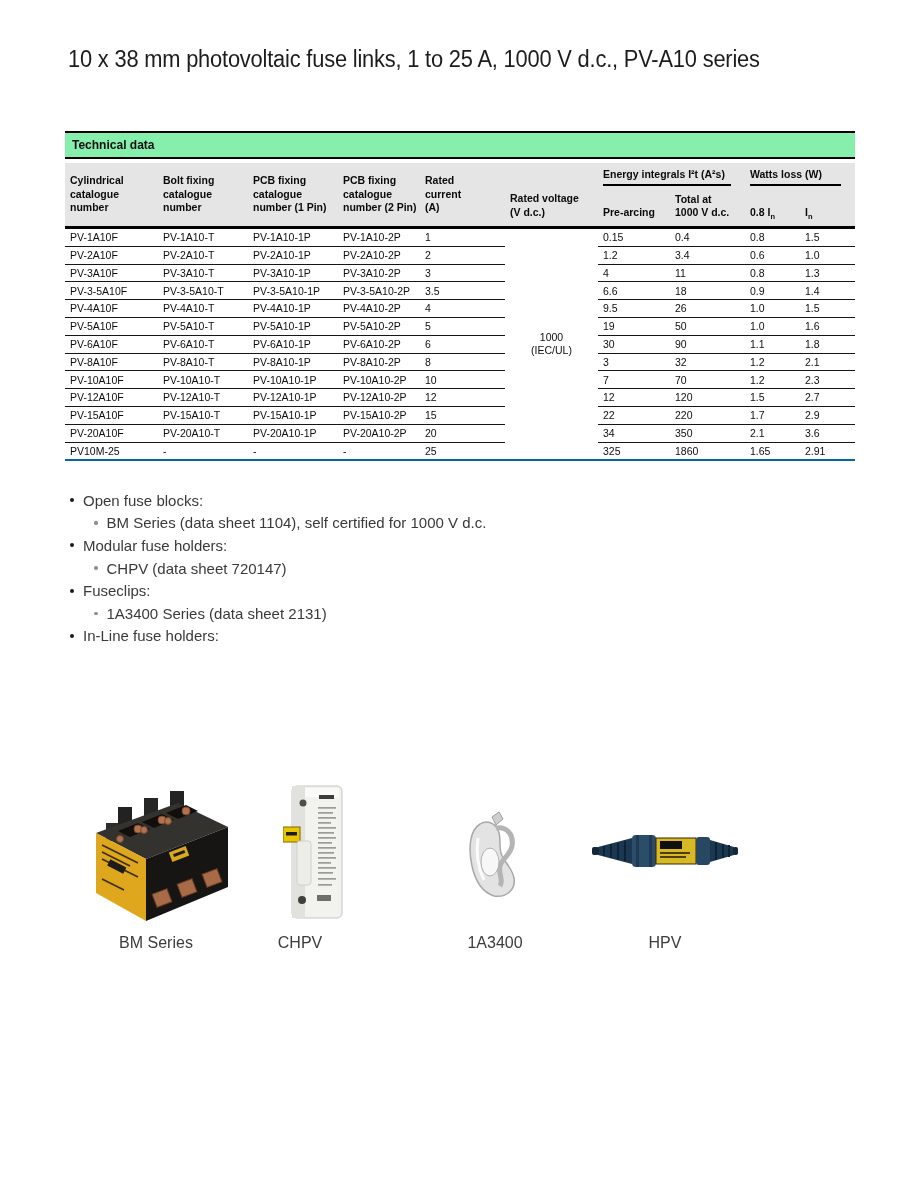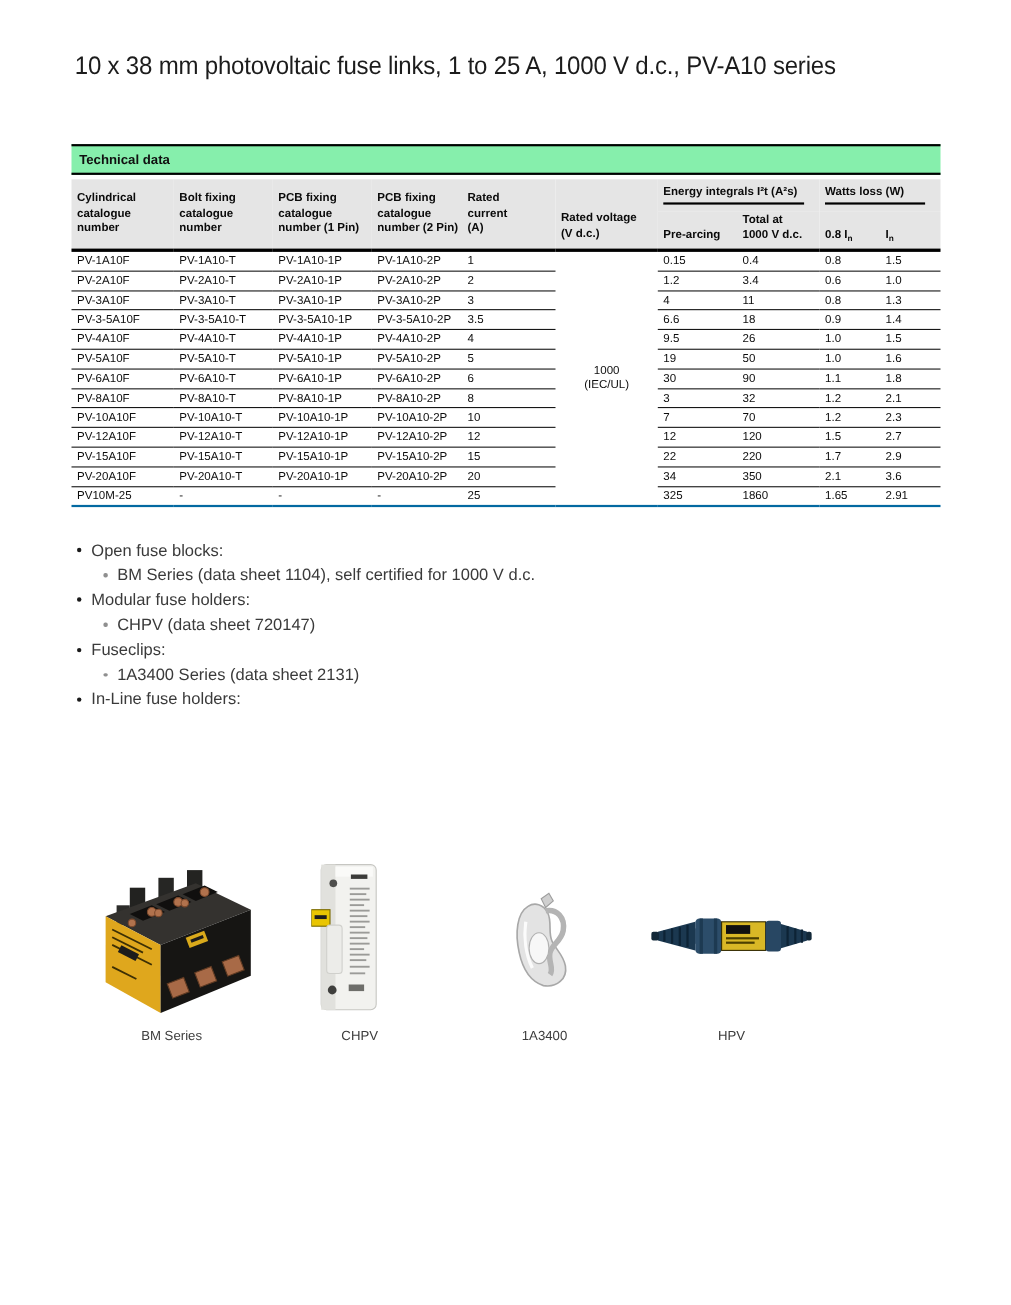--- a/index.html
+++ b/index.html
@@ -49,23 +49,23 @@
   .rline.l2 { padding-left:26px; color:#3a3a3a; }
   .b1 { width:4px; height:4px; border-radius:50%; background:#1a1a1a; margin-right:9px; flex:none; }
   .b2 { width:3.5px; height:3.5px; border-radius:50%; background:#8f8f8f; margin-right:9px; flex:none; }
   
   .products { position:absolute; left:0; top:778px; width:919px; height:185px; }
   .prod-img { position:absolute; }
   #img-bm   { left:80px;  top:10px; width:152px; height:140px; }
   #img-chpv { left:283px; top:5px;  width:66px;  height:138px; }
   #img-clip { left:462px; top:30px; width:66px;  height:96px; }
   #img-hpv  { left:592px; top:52px; width:146px; height:42px; }
-  .prod-cap { position:absolute; top:156px; font-size:12px; color:#3c3c3c; text-align:center; }
+  .prod-cap { position:absolute; top:156px; font-size:16px; color:#3c3c3c; text-align:center; }
   #cap-bm   { left:80px;  width:152px; }
-  #cap-chpv { left:294px; width:66px; }
+  #cap-chpv { left:267px; width:66px; }
   #cap-clip { left:462px; width:66px; }
   #cap-hpv  { left:592px; width:146px; }
 </style>
 </head>
 <body>
 
 <div class="page">
 
   <div class="title">10 x 38 mm photovoltaic fuse links, 1 to 25 A, 1000 V d.c., PV-A10 series</div>
 

